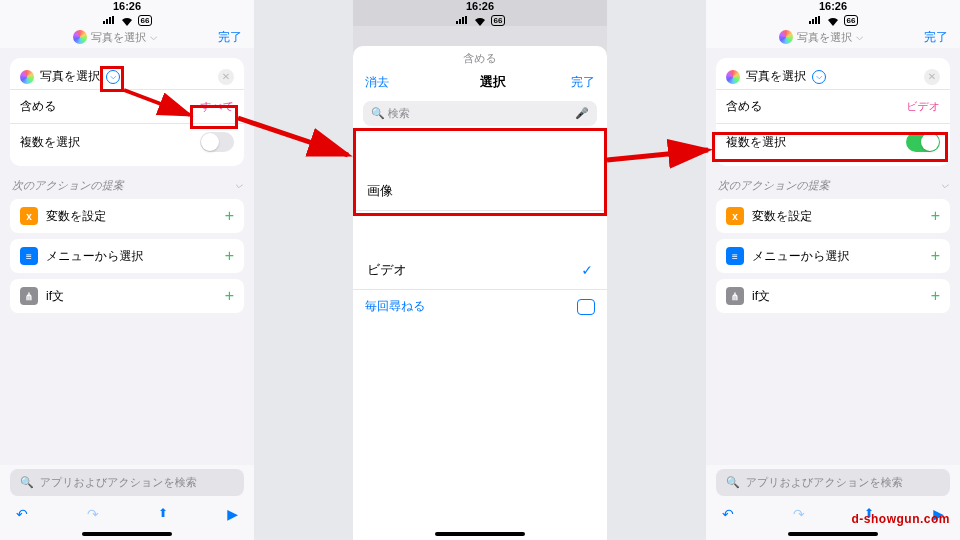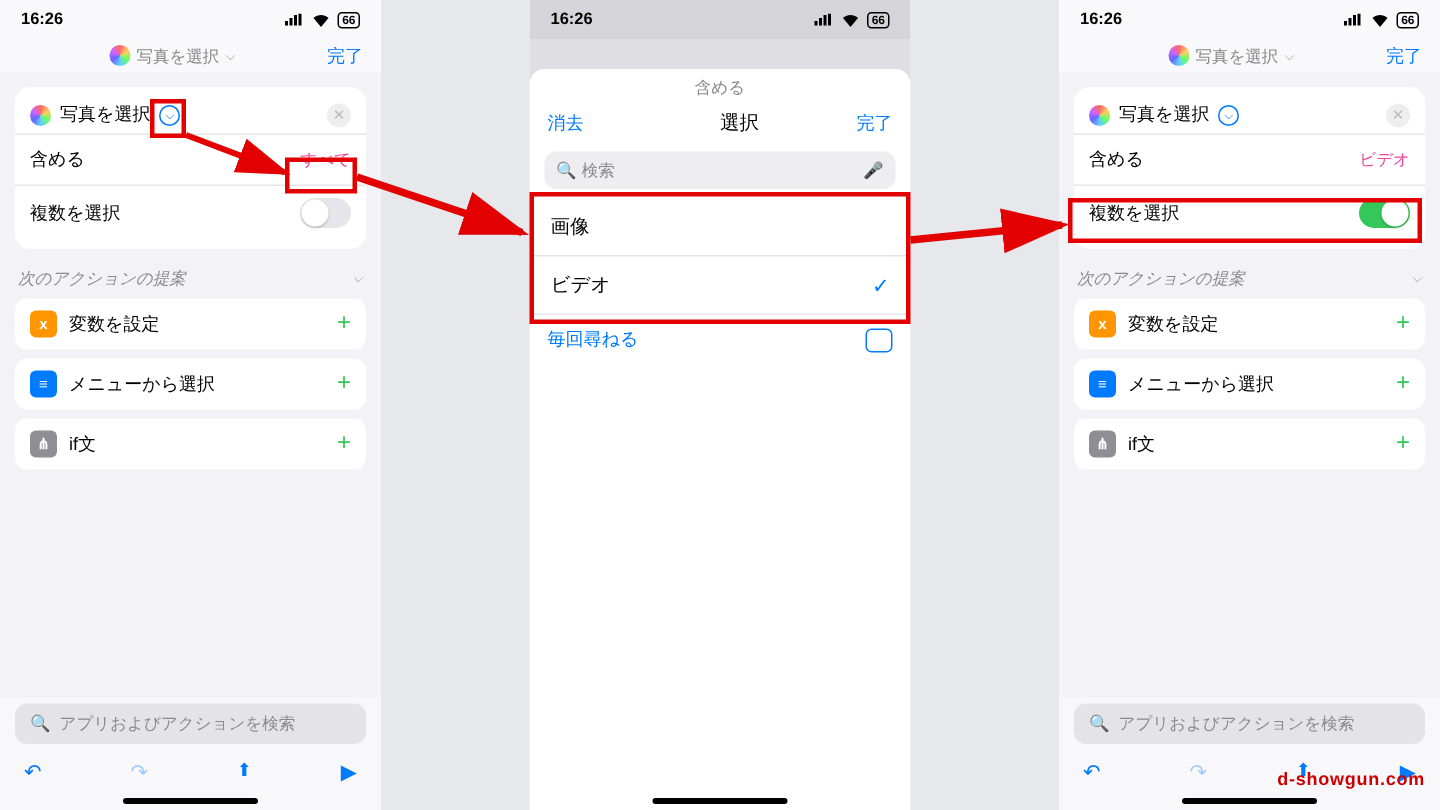--- a/index.html
+++ b/index.html
@@ -1,19 +1,19 @@
 <!DOCTYPE html>
 <html><head>
 <meta charset="utf-8">
 <style>
   * { box-sizing: border-box; margin: 0; padding: 0; font-family: -apple-system, "Helvetica Neue", Arial, sans-serif; }
   body { width: 960px; height: 540px; background: #eef0f3; display: flex; position: relative; }
   .phone { width: 254px; height: 540px; position: relative; background: #f2f2f7; overflow: hidden; }
   .gap { width: 99px; height: 540px; background: #e6e8ec; }
-  .statusbar { height: 26px; display: flex; justify-content: space-between; align-items: center; padding: 0 14px; font-size: 11px; font-weight: 600; background: #f9f9fb; }
+  .statusbar { height: 26px; display: flex; justify-content: space-between; align-items: center; padding: 0 14px; font-size: 11px; font-weight: 600; background: #f9f9fb; flex-direction: column; }
   .status-icons { display:flex; align-items:center; gap:4px; font-size:10px; }
   .status-icons svg { display:block; }
   .navbar { height: 22px; display: flex; justify-content: space-between; align-items: center; padding: 0 12px; background: #f9f9fb; font-size: 12px; }
   .nav-title { display: flex; align-items: center; gap: 4px; color: #888; font-size: 11px; }
   .nav-done { color: #007aff; font-weight: 500; font-size: 12px; }
   .photos-icon { width:14px; height:14px; border-radius:50%; background: conic-gradient(#f66,#fc6,#6f6,#6cf,#66f,#c6f,#f66); display:inline-block; }
   .chev { font-size:9px; color:#aaa; }
 
   .action-block { margin: 10px; background:#fff; border-radius:10px; padding:6px 0; position:relative; }
   .action-head { display:flex; align-items:center; justify-content:space-between; padding:4px 10px; font-size:12px; font-weight:500; }
@@ -40,23 +40,23 @@
   .bottombar { position:absolute; bottom:0; left:0; right:0; background:#f8f8fa; }
   .search { margin:4px 10px; background:#e3e3e8; border-radius:8px; padding:6px 10px; font-size:11px; color:#8a8a8e; display:flex; align-items:center; gap:6px; }
   .toolbar { display:flex; justify-content:space-between; padding:6px 16px 10px; color:#007aff; font-size:14px; }
   .home-ind { width:90px; height:4px; background:#000; border-radius:2px; margin:0 auto 4px; }
 
   
   .dim { position:absolute; inset:0; background:rgba(0,0,0,.08); }
   .sheet { position:absolute; top:46px; left:0; right:0; bottom:0; background:#fff; border-radius:10px 10px 0 0; display:flex; flex-direction:column; }
   .sheet-title { text-align:center; font-size:11px; color:#8a8a8e; padding:5px 0 3px; }
   .sheet-nav { display:flex; justify-content:space-between; align-items:center; padding:4px 12px; font-size:12px; }
-  .sheet-nav .title { font-weight:400; font-size:13px;margin-left:26px; }
+  .sheet-nav .title { font-weight:700; font-size:13px;margin-left:26px; }
   .sheet-search { margin:6px 10px; background:#eeeef0; border-radius:8px; padding:5px 8px; font-size:11px; color:#8a8a8e; display:flex; align-items:center; justify-content:space-between; }
-  .opt { padding:10px 14px; border-bottom:0.5px solid #e5e5ea; font-size:13px; display:flex; justify-content:space-between; align-items:center; }
+  .opt { padding:10px 14px; border-bottom:0.5px solid #e5e5ea; font-size:13px; display:flex; justify-content:space-between; align-items:center;margin-top:40px; }
   .check { color:#007aff; font-size:14px; }
   .sheet-foot { display:flex; justify-content:space-between; align-items:center; padding:8px 12px; font-size:12px; color:#007aff; }
   .msgicon { width:18px; height:16px; border:1.3px solid #007aff; border-radius:4px; display:inline-block; position:relative; }
 
   
   .annot { position:absolute; pointer-events:none; z-index:50; }
   .redbox { border:3px solid #e30000; position:absolute; }
   .arrow-svg { position:absolute; overflow:visible; }
 
   .logo { position:absolute; right:10px; bottom:14px; z-index:60; font-weight:900; font-family: Impact, sans-serif; }

